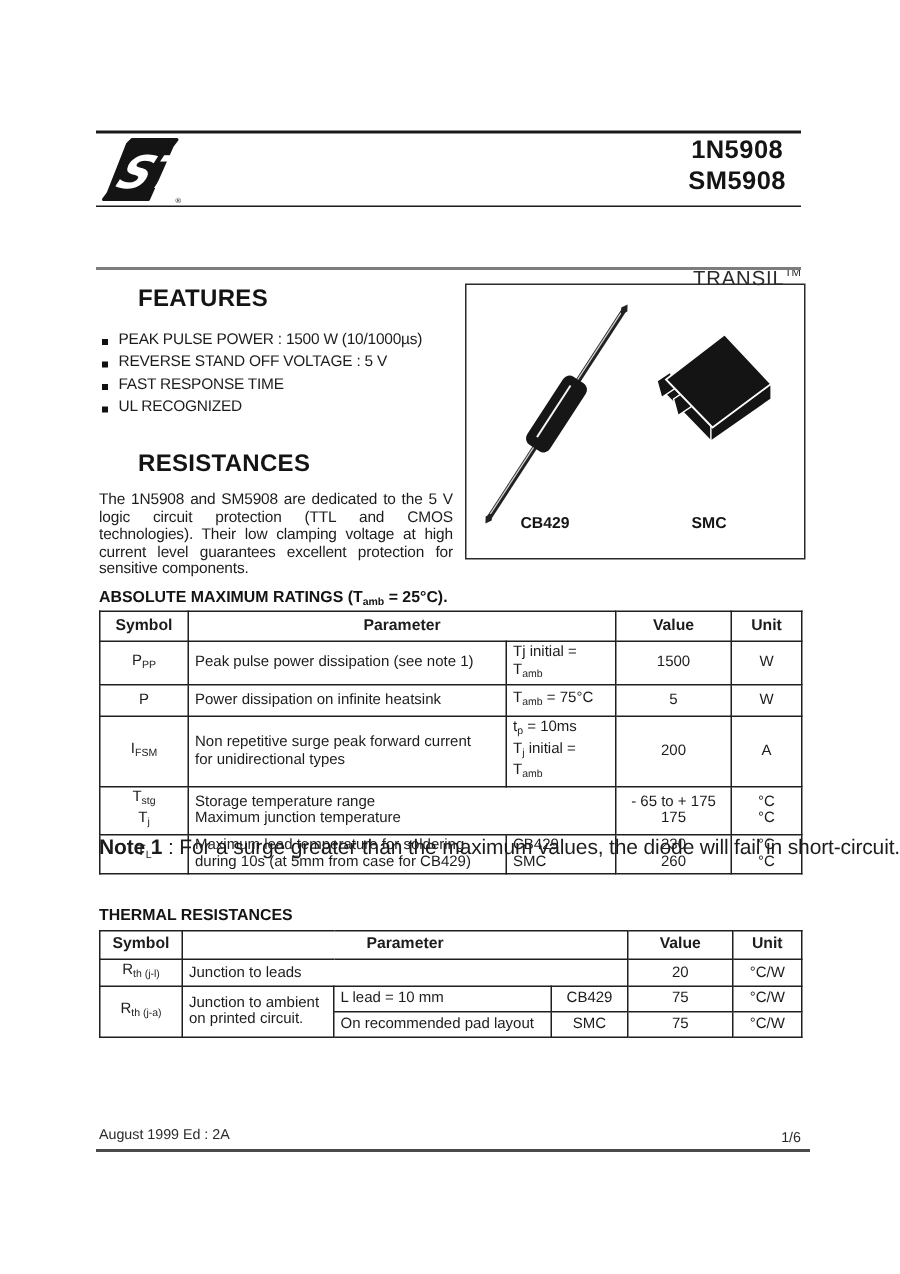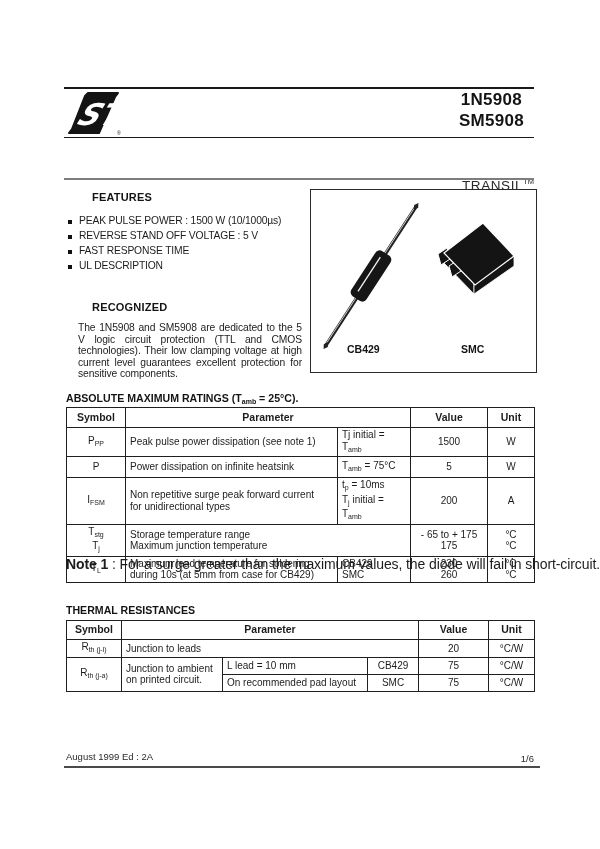--- a/index.html
+++ b/index.html
@@ -10,30 +10,30 @@
   .abs { position:absolute; }
   .rule { position:absolute; background:#1a1a1a; }
 
   
   .part-numbers { right:76px; top:89px; text-align:center; font-weight:bold;
     font-size:17px; line-height:21px; letter-spacing:0.3px; color:#141414; }
   .family-line { right:66px; top:153px; font-size:13.5px; letter-spacing:0.6px; color:#2a2a2a;margin-top:24px; }
   .family-line sup { font-size:7.5px; vertical-align:6px; letter-spacing:0; }
 
   
-  .sec-title { font-weight:bold; font-size:11px; letter-spacing:0.2px; color:#141414;padding-left:26px; }
+  .sec-title { font-weight:bold; font-size:16px; letter-spacing:0.2px; color:#141414;padding-left:26px; }
   .features { left:66px; top:191px; width:240px; }
   .features ul { list-style:none; margin:10px 0 0 0; padding:0; }
   .features li { font-size:10.3px; line-height:15px; letter-spacing:-0.15px;
     color:#1c1c1c; display:flex; align-items:center; }
   .sq-bullet { display:inline-block; width:4px; height:4px; background:#111;
     margin:2px 7px 0 2px; flex:0 0 auto; }
   .description { left:66px; top:301px; width:236px; }
   .description .body { margin-top:9px; font-size:10.3px; line-height:11.6px;
-    text-align:justify; letter-spacing:-0.1px; color:#1c1c1c;margin-left:12px; }
+    text-align:justify; letter-spacing:-0.1px; color:#1c1c1c; }
 
   
   .pkg-box { left:310px; top:189px; width:227px; height:184px;
     border:1.2px solid #2a2a2a; box-sizing:border-box; }
   .pkg-label { position:absolute; bottom:17px; font-weight:bold; font-size:10.5px; color:#141414; }
   .pkg-label.l1 { left:36px; } .pkg-label.l2 { left:150px; }
 
   
   .tbl-title { left:66px; font-weight:bold; font-size:10.6px; color:#141414; }
   table.ds { position:absolute; left:66px; width:468px; border-collapse:collapse;
@@ -90,27 +90,27 @@
       <li>
           <span class="sq-bullet"></span>
           <span>REVERSE STAND OFF VOLTAGE : 5 V</span>
         </li>
       <li>
           <span class="sq-bullet"></span>
           <span>FAST RESPONSE TIME</span>
         </li>
       <li>
           <span class="sq-bullet"></span>
-          <span>UL DESCRIPTION</span>
+          <span>UL RECOGNIZED</span>
         </li>
     </ul>
   </div>
 
   <div class="abs description">
-    <div class="sec-title">RECOGNIZED</div>
+    <div class="sec-title">RESISTANCES</div>
     <div class="body">The 1N5908 and  SM5908 are dedicated to the 5 V logic circuit protection (TTL and CMOS technologies). Their low clamping voltage at high current level guarantees excellent protection for sensitive components.</div>
   </div>
 
   <div class="abs pkg-box">
     <svg width="224" height="181" viewBox="0 0 224 181">
 
       <g transform="translate(60,86) rotate(-57)">
         <line x1="-83" y1="0" x2="83" y2="0" stroke="#222" stroke-width="3.4"></line>
         <line x1="-80" y1="-0.7" x2="80" y2="-0.7" stroke="#cfcfcf" stroke-width="0.9"></line>
         <polygon points="-87,0 -83,-2.4 -79,0 -83,2.4" fill="#222"></polygon>

